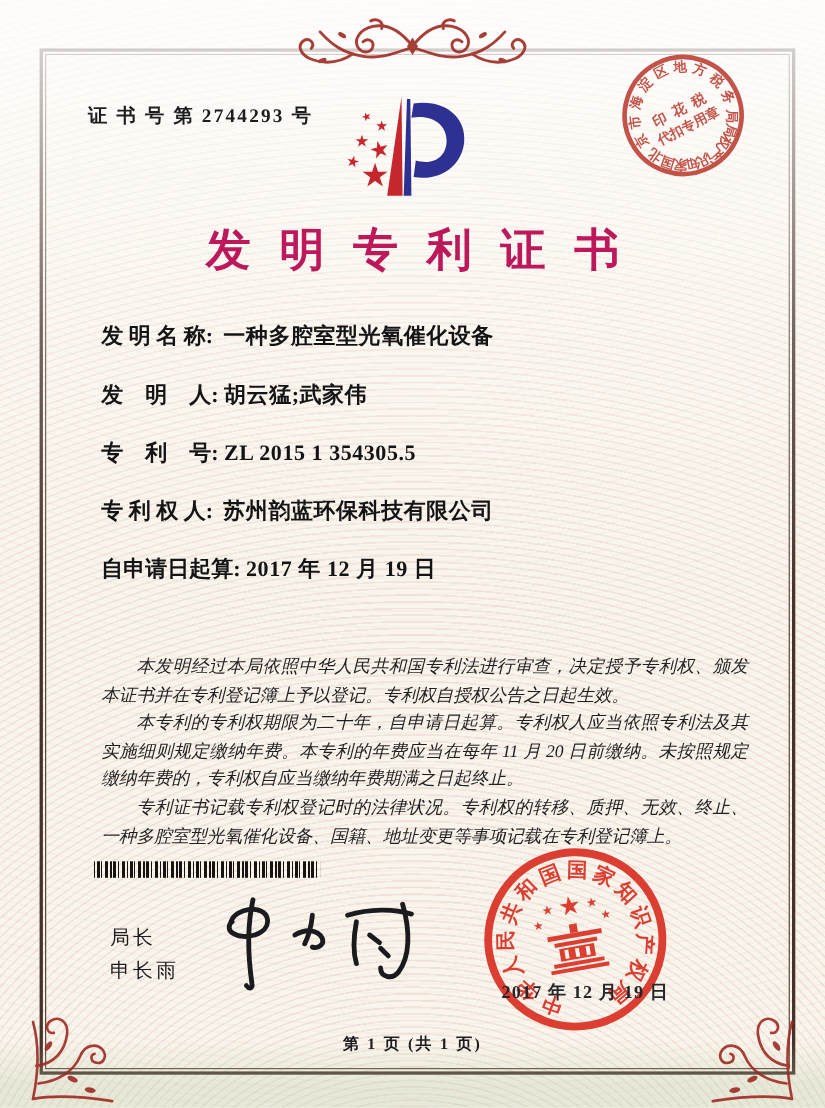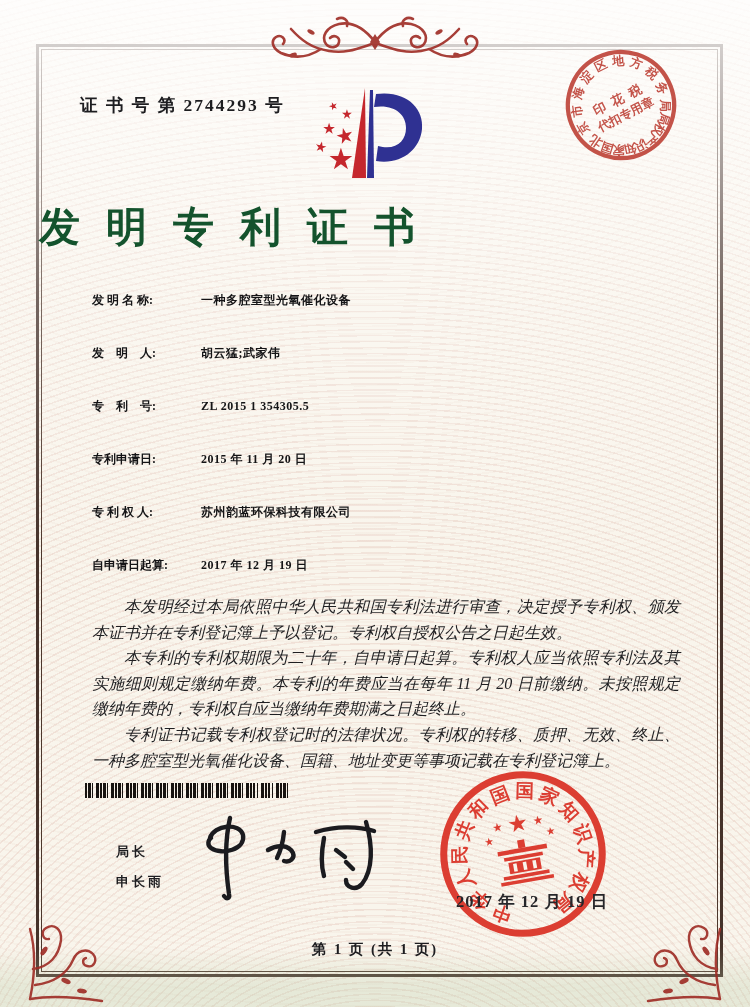--- a/index.html
+++ b/index.html
@@ -32,43 +32,43 @@
   .corner-bl{left:22px;bottom:2px;}
   .corner-br{right:22px;bottom:2px;transform:scaleX(-1);}
 
   .cert-no{position:absolute;left:80px;top:93px;font-size:17.5px;font-weight:700;letter-spacing:2px;z-index:2;text-align:center;}
 
   .logo{position:absolute;left:302px;top:84px;z-index:2;}
 
   .tax-stamp{position:absolute;left:560px;top:44px;width:122px;height:122px;z-index:4;opacity:.88;}
 
   .title{
-    position:absolute;left:0;right:0;top:200px;
-    font-size:41px;font-weight:700;letter-spacing:26px;text-indent:26px;color:#14532d;z-index:2;padding-left:13px;
+    position:absolute;left:0;right:0;top:200px;text-align:center;
+    font-size:41px;font-weight:700;letter-spacing:26px;text-indent:26px;color:#be185d;z-index:2;
   }
 
   .fields{position:absolute;left:92px;top:292px;right:60px;z-index:2;}
-  .field{height:25px;margin-bottom:28px;font-size:12px;font-weight:700;white-space:nowrap;color:#141416;}
+  .field{height:25px;margin-bottom:28px;font-size:20px;font-weight:700;white-space:nowrap;color:#141416;}
   .field .label{display:inline-block;min-width:106px;}
   .field .value{letter-spacing:0.5px;}
 
   .body-text{position:absolute;left:92px;right:70px;top:594px;z-index:2;}
   .body-text p{margin:0;font-size:16px;line-height:25.6px;text-align:justify;text-indent:2em;
     color:#1f1f22;font-weight:500;font-style:italic;}
 
   .barcode{
     position:absolute;left:85px;top:783px;width:206px;height:15px;z-index:2;
     background:repeating-linear-gradient(90deg,
       #171310 0 1.5px, rgba(0,0,0,0) 1.5px 3px,
       #171310 3px 5.5px, rgba(0,0,0,0) 5.5px 7px,
       #171310 7px 8px, rgba(0,0,0,0) 8px 10.5px,
       #171310 10.5px 13.5px, rgba(0,0,0,0) 13.5px 15px);
   }
 
-  .signer{position:absolute;left:116px;top:837px;font-size:13px;font-weight:700;
+  .signer{position:absolute;left:100px;top:837px;font-size:18px;font-weight:400;
     line-height:30px;letter-spacing:3px;z-index:2;}
   .signature{position:absolute;left:196px;top:808px;z-index:3;}
 
   .seal{position:absolute;left:434px;top:765px;width:178px;height:178px;z-index:2;
     transform:rotate(-10deg);opacity:.93;}
   .seal-date{position:absolute;left:456px;top:891px;font-size:16.5px;font-weight:700;
     letter-spacing:1px;color:#26262a;z-index:3;}
 
   .footer{position:absolute;left:0;right:0;top:940px;text-align:center;font-size:14.5px;
     font-weight:700;letter-spacing:2px;z-index:2;}
@@ -174,24 +174,20 @@
       <span class="label">发 明 名 称:</span>
       <span class="value">一种多腔室型光氧催化设备</span>
     </div>
     <div class="field">
       <span class="label">发　明　人:</span>
       <span class="value">胡云猛;武家伟</span>
     </div>
     <div class="field">
       <span class="label">专　利　号:</span>
       <span class="value">ZL 2015 1 354305.5</span>
-    </div>
-    <div class="field">
-      <span class="label">专利申请日:</span>
-      <span class="value">2015 年 11 月 20 日</span>
     </div>
     <div class="field">
       <span class="label">专 利 权 人:</span>
       <span class="value">苏州韵蓝环保科技有限公司</span>
     </div>
     <div class="field">
       <span class="label">自申请日起算:</span>
       <span class="value">2017 年 12 月 19 日</span>
     </div>
   </div>

